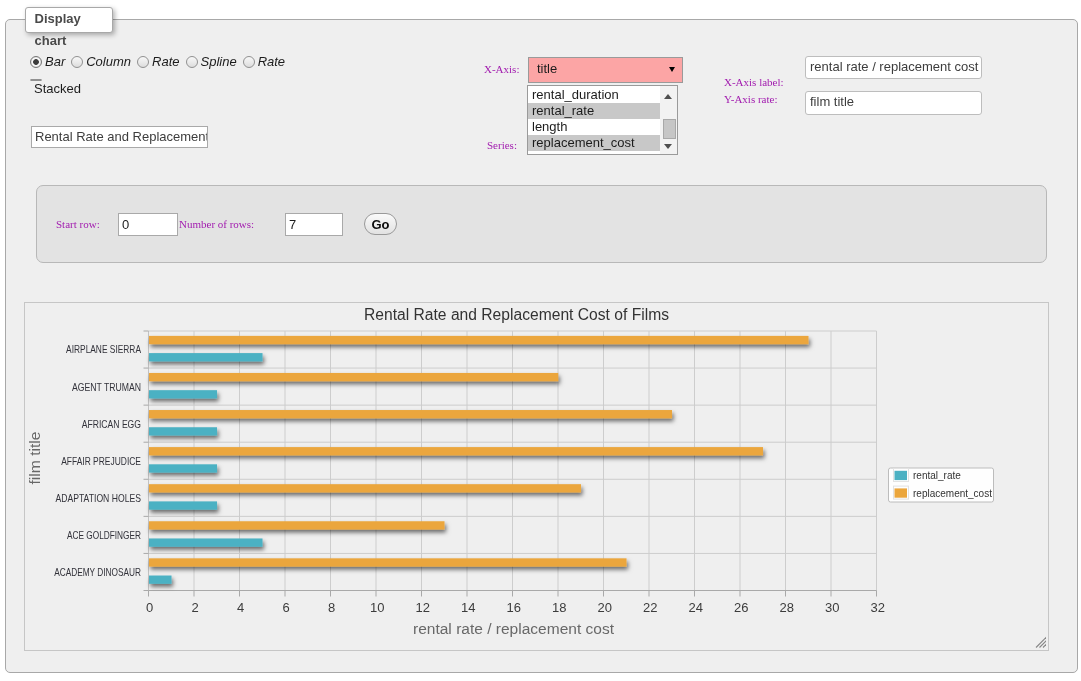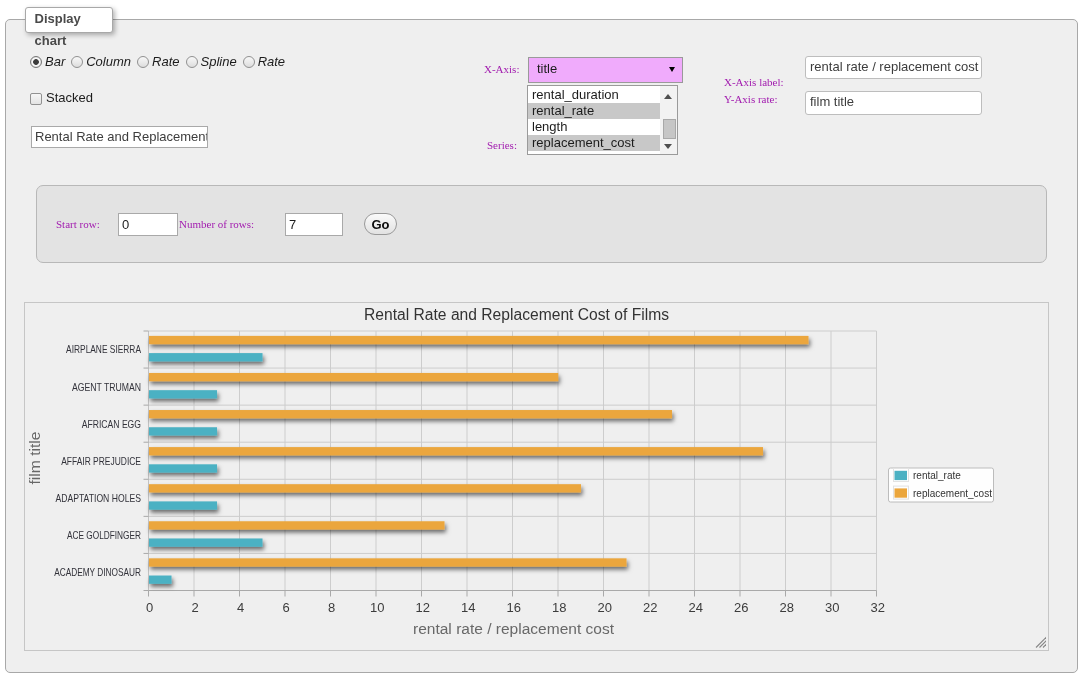--- a/index.html
+++ b/index.html
@@ -20,27 +20,27 @@
     <span style="margin:0 6px 0 3px;">Bar</span>
     <span class="radio"></span>
     <span style="margin:0 6px 0 3px;">Column</span>
     <span class="radio"></span>
     <span style="margin:0 6px 0 3px;">Rate</span>
     <span class="radio"></span>
     <span style="margin:0 6px 0 3px;">Spline</span>
     <span class="radio"></span>
     <span style="margin:0 6px 0 3px;">Rate</span>
   </div>
-<div class="abs" style="left:30px;top:92px;display:flex;align-items:flex-end;height:13px;">
+<div class="abs" style="left:30px;top:79px;display:flex;align-items:flex-start;height:13px;flex-direction:column;">
     <span class="cb"></span>
     <span style="margin:0 0 0 4px;">Stacked</span>
   </div>
 <div class="abs ti" style="left:31px;top:126px;width:177px;height:22px;">Rental Rate and Replacement Cost of Films</div>
 <div class="abs lbl" style="left:484px;top:62.5px;">X-Axis:</div>
-<div class="abs" style="left:528px;top:57px;width:155px;height:26px;background:#f0abfc;border:1px solid #9a9a9a;line-height:21px;padding-left:8px;color:#1c1c1c;">title<span style="position:absolute;right:7px;top:9px;width:0;height:0;border-left:3.5px solid transparent;border-right:3.5px solid transparent;border-top:5px solid #000000;"></span></div>
+<div class="abs" style="left:528px;top:57px;width:155px;height:26px;background:#fca5a5;border:1px solid #9a9a9a;line-height:21px;padding-left:8px;color:#1c1c1c;">title<span style="position:absolute;right:7px;top:9px;width:0;height:0;border-left:3.5px solid transparent;border-right:3.5px solid transparent;border-top:5px solid #000000;"></span></div>
 <div class="abs" style="left:527px;top:85px;width:151px;height:70px;background:#ffffff;border:1px solid #9a9a9a;overflow:hidden;">
     <div style="position:absolute;left:0;top:1px;right:17px;">
       <div style="height:16px;line-height:16px;padding-left:4px;">rental_duration</div>
       <div style="height:16px;line-height:16px;padding-left:4px;background:#c8c8c8;">rental_rate</div>
       <div style="height:16px;line-height:16px;padding-left:4px;">length</div>
       <div style="height:16px;line-height:16px;padding-left:4px;background:#c8c8c8;">replacement_cost</div>
     </div>
     <div style="position:absolute;right:0;top:0;width:17px;height:68px;background:#f2f2f2;">
       <div style="position:absolute;left:4px;top:8px;width:0;height:0;border-left:4px solid transparent;border-right:4px solid transparent;border-bottom:5px solid #4f4f4f;"></div>
       <div style="position:absolute;left:4px;bottom:5px;width:0;height:0;border-left:4px solid transparent;border-right:4px solid transparent;border-top:5px solid #4f4f4f;"></div>

